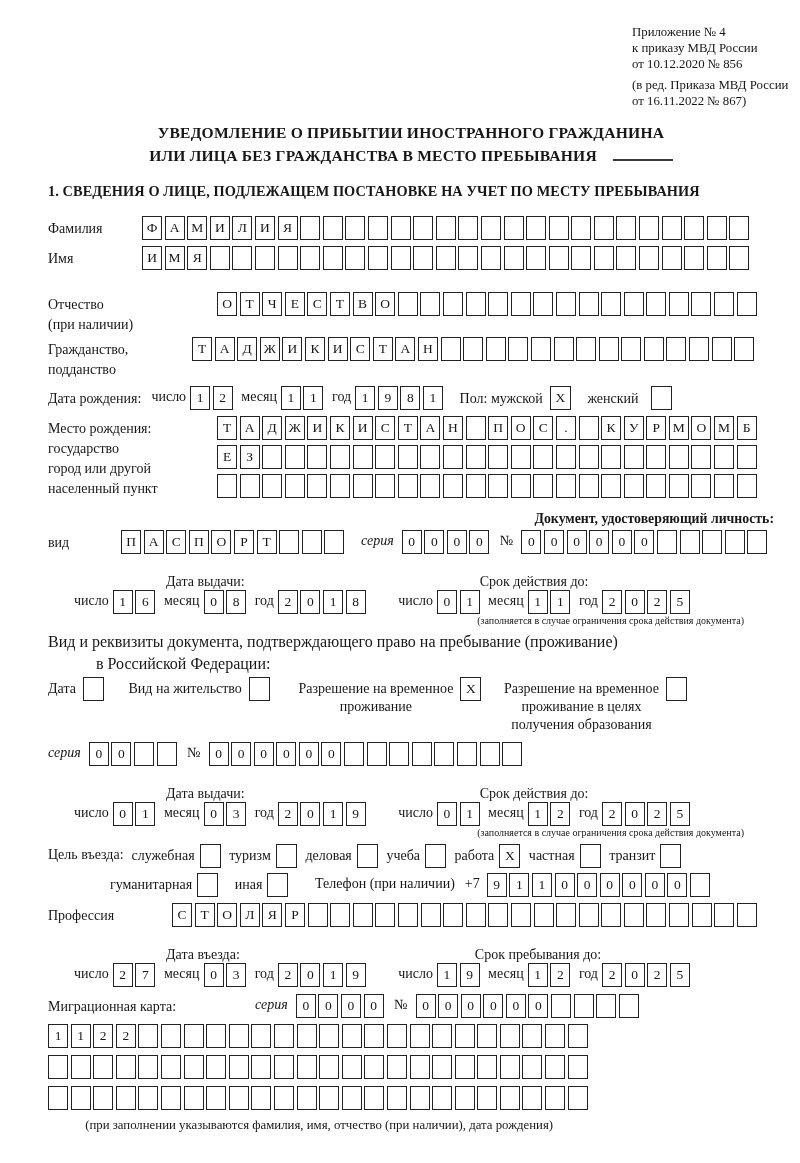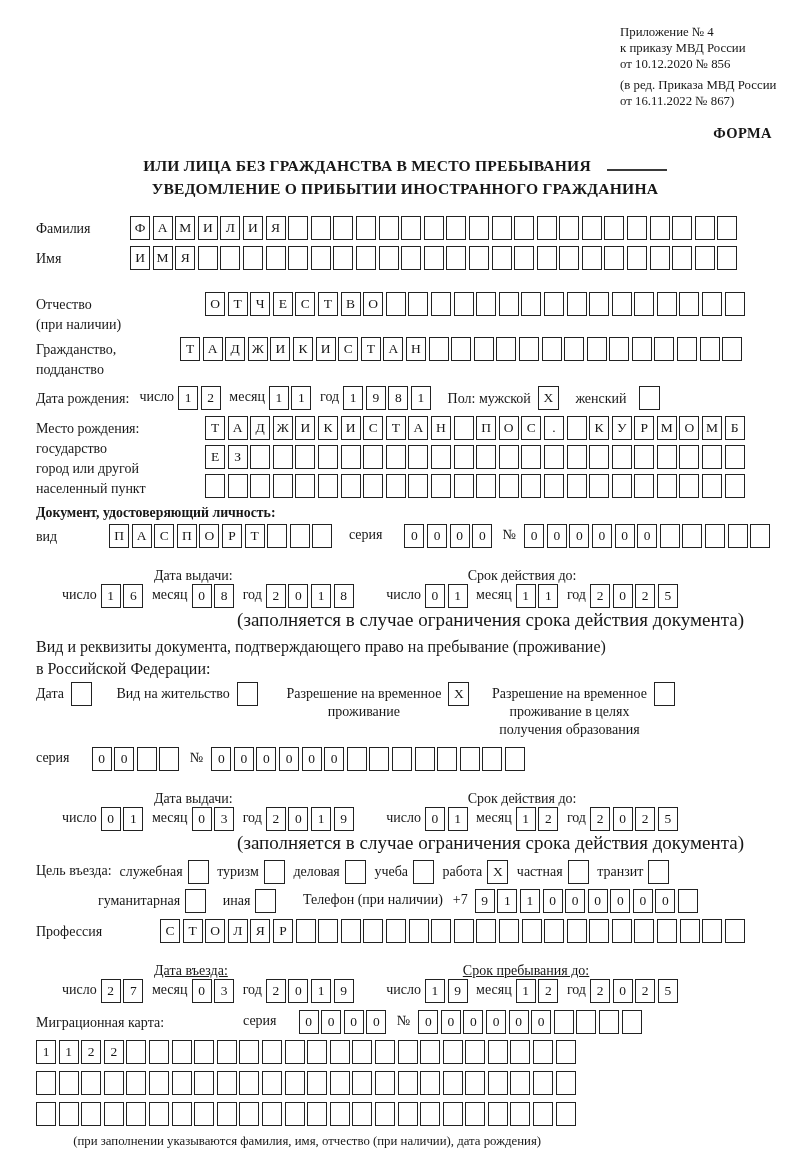--- a/index.html
+++ b/index.html
@@ -2,21 +2,21 @@
 <html><head>
 <meta charset="utf-8">
 <style>
   * { margin:0; padding:0; box-sizing:border-box; }
   html,body { background:#ffffff; }
   body {
     width:800px; height:1163px; overflow:hidden;
     font-family:"Liberation Serif","DejaVu Serif",serif;
     color:#171717; font-size:14px;
   }
-  .page { padding:24px 26px 0 36px; }
+  .page { padding:24px 26px 0 48px; }
 
   .annex { margin-left:584px; width:190px; font-size:12.8px; line-height:16px; }
   .annex .g2 { margin-top:5px; }
   .forma { text-align:right; font-weight:bold; font-size:14.5px; margin-top:16px; letter-spacing:.4px; padding-right:2px; }
 
   .title { text-align:center; font-weight:bold; font-size:15.6px; line-height:23px; margin-top:12px; letter-spacing:.2px; }
   .blank { display:inline-block; width:60px; border-bottom:2.2px solid #3a3a3a; margin-left:16px; }
   .sec-heading { font-weight:bold; font-size:14.3px; margin-top:16px; letter-spacing:.1px; }
 
   .row { display:flex; align-items:flex-start; margin-top:6px; }
@@ -33,76 +33,76 @@
   .lblcol { line-height:20px; padding-top:3px; }
   .lblcol .ln { display:block; }
   .w94  { width:94px;  flex:0 0 94px; }
   .w169 { width:169px; flex:0 0 169px; }
   .w144 { width:144px; flex:0 0 144px; }
   .w124 { width:124px; flex:0 0 124px; }
   .w149 { width:149px; flex:0 0 149px; }
   .w50  { width:50px;  flex:0 0 50px; }
 
   .stack .brow { margin-bottom:5px; }
-  .doc-heading { text-align:left; font-weight:bold; font-size:13.8px; margin-top:2px; }
+  .doc-heading { text-align:right; font-weight:bold; font-size:13.8px; margin-top:8px; }
 
   .dh { margin-top:20px; }
   .dh .h1 { margin-left:118px; }
   .dh .h2 { margin-left:235px; }
   .dr { margin-top:0; }
   .dr .dlabel { padding-top:3px; margin-right:4px; }
   .dr .grp { display:flex; margin-right:6px; }
   .dr .ml26 { margin-left:26px; }
   .dr .ml24 { margin-left:24px; }
-  .note { font-size:19px; text-align:right; padding-right:30px; margin-top:1px; }
+  .note { font-size:10px; text-align:right; padding-right:30px; margin-top:1px; }
 
   .intro { margin-top:7px; font-size:16px; }
-  .intro2 { margin-top:4px; }
+  .intro2 { margin-top:4px;margin-left:48px; }
 
   .opts { margin-top:4px; }
   .opt { display:flex; align-items:flex-start; }
   .opt .olbl { padding-top:3px; margin-right:7px; line-height:18px; }
   .opt .multi { text-align:center; }
   .opt .multi .l { display:block; line-height:18px; }
   .mr22 { margin-right:22px; } .mr26 { margin-right:26px; } .mr20 { margin-right:20px; }
 
   .prow .opt { margin-right:6px; }
   .prow .opt .olbl { margin-right:5px; }
   .prow .plabel { padding-top:3px; margin-right:8px; }
   .p2 { margin-left:62px; }
   .phone-label { padding-top:3px; margin:0 10px 0 18px; }
   .phone-prefix { padding-top:3px; margin-right:7px; }
-  .slabel { padding-top:3px; margin-right:22px; }
+  .slabel { padding-top:3px; margin-right:8px;font-style:italic; }
   .numlabel { padding-top:3px; margin:0 8px; }
 
   .reps .rcol { display:flex; flex-direction:column; }
   .reps .brow { margin-bottom:7px; }
   .reps .lblcol { line-height:19px; }
   .caption { font-size:12.8px; text-align:center; margin-top:1px; }
 </style>
 </head>
 <body>
 
 <div class="page">
 
   <div class="annex">
     <div>Приложение № 4</div>
     <div>к приказу МВД России</div>
     <div>от 10.12.2020 № 856</div>
     <div class="g2">(в ред. Приказа МВД России</div>
     <div>от 16.11.2022 № 867)</div>
   </div>
 
-  <div class="forma">ФОРМА</div>
 
   <div class="title">
+    <div>УВЕДОМЛЕНИЕ О ПРИБЫТИИ ИНОСТРАННОГО ГРАЖДАНИНА</div>
     <div><span>ИЛИ ЛИЦА БЕЗ ГРАЖДАНСТВА В МЕСТО ПРЕБЫВАНИЯ</span><span class="blank"></span></div>
-    <div>УВЕДОМЛЕНИЕ О ПРИБЫТИИ ИНОСТРАННОГО ГРАЖДАНИНА</div>
-  </div>
-
+  </div>
+
+  <div class="sec-heading">1. СВЕДЕНИЯ О ЛИЦЕ, ПОДЛЕЖАЩЕМ ПОСТАНОВКЕ НА УЧЕТ ПО МЕСТУ ПРЕБЫВАНИЯ</div>
 
   <div class="row" style="margin-top:16px;">
     <span class="lbl w94">Фамилия</span>
     <span class="boxes">
         <span class="cell">Ф</span>
         <span class="cell">А</span>
         <span class="cell">М</span>
         <span class="cell">И</span>
         <span class="cell">Л</span>
         <span class="cell">И</span>
@@ -609,21 +609,21 @@
         <span class="cell"></span>
         <span class="cell"></span>
         <span class="cell"></span>
         <span class="cell"></span>
         <span class="cell"></span>
         <span class="cell"></span>
         <span class="cell"></span>
       </span>
   </div>
 
-  <div class="row dh" style="text-decoration:underline;">
+  <div class="row dh" style="">
     <span class="h1">Дата въезда:</span>
     <span class="h2">Срок пребывания до:</span>
   </div>
 
   <div class="row dr">
     <span class="dlabel ml26">число</span>
     <span class="boxes grp">
         <span class="cell">2</span>
         <span class="cell">7</span>
       </span>

